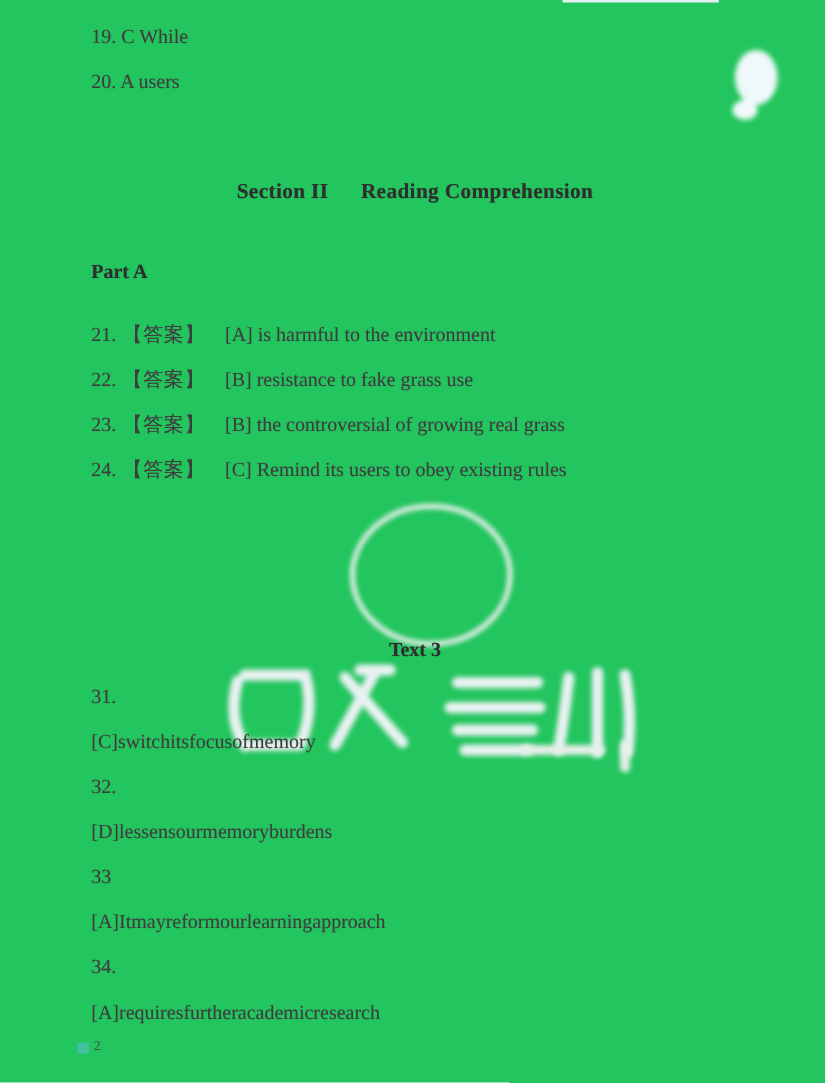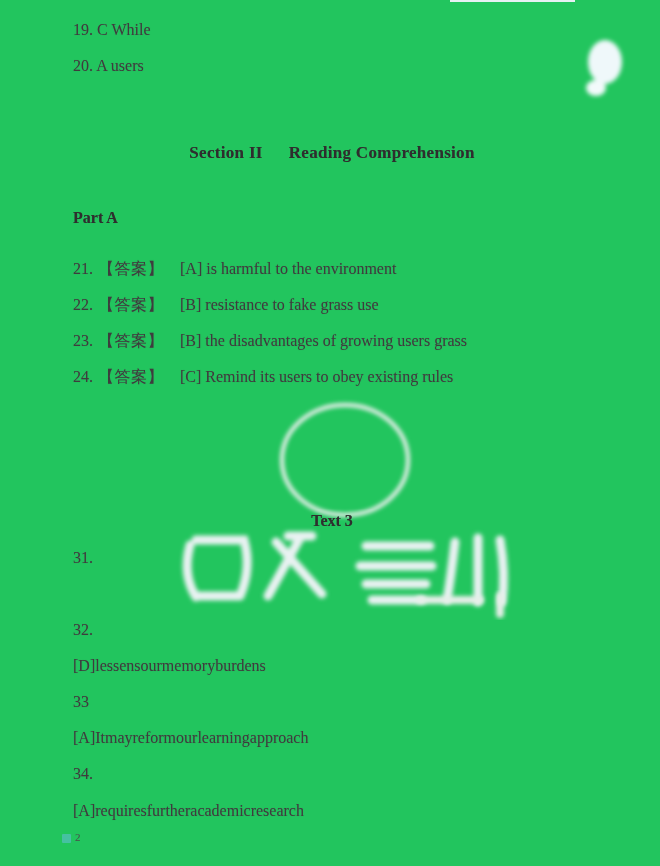--- a/index.html
+++ b/index.html
@@ -121,29 +121,30 @@
   <div class="line bold" style="top:187px;margin-top:21px;">Part A</div>
 
 
   <div class="line answer-line" style="top:259px;">
     <span class="num">21.</span><span class="tag">【答案】</span><span>[A] is harmful to the environment</span>
   </div>
   <div class="line answer-line" style="top:295px;">
     <span class="num">22.</span><span class="tag">【答案】</span><span>[B] resistance to fake grass use</span>
   </div>
   <div class="line answer-line" style="top:331px;">
-    <span class="num">23.</span><span class="tag">【答案】</span><span>[B] the disadvantages of growing users grass</span>
+    <span class="num">23.</span><span class="tag">【答案】</span><span>[B] the controversial of growing real grass</span>
   </div>
   <div class="line answer-line" style="top:367px;">
     <span class="num">24.</span><span class="tag">【答案】</span><span>[C] Remind its users to obey existing rules</span>
   </div>
 
   <div class="line centered bold heading" style="top:511px;">Text 3</div>
 
   <div class="line" style="top:548px;">31.</div>
+  <div class="line" style="top:584px;">[C]switchitsfocusofmemory</div>
   <div class="line" style="top:620px;">32.</div>
   <div class="line" style="top:656px;">[D]lessensourmemoryburdens</div>
   <div class="line" style="top:692px;">33</div>
   <div class="line" style="top:728px;">[A]Itmayreformourlearningapproach</div>
   <div class="line" style="top:764px;">34.</div>
   <div class="line" style="top:801px;">[A]requiresfurtheracademicresearch</div>
 
   <div class="footer">
     <div class="marker" style="background: rgb(69, 193, 161);"></div>
     <div class="pagenum">2</div>

